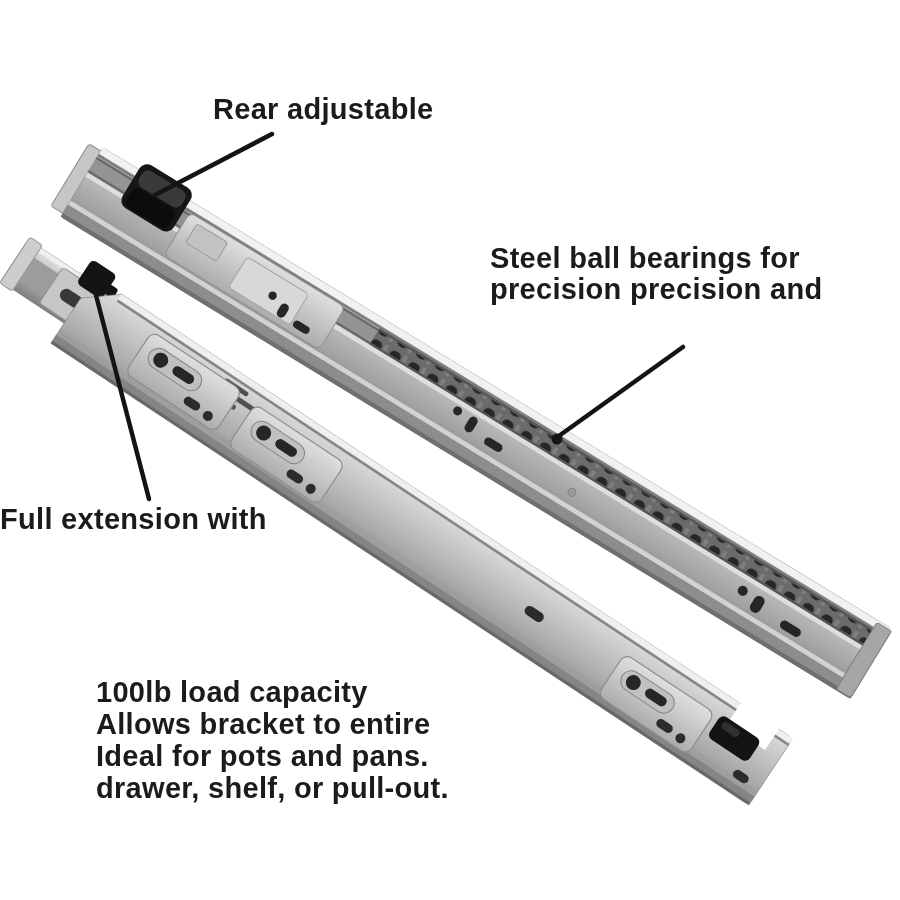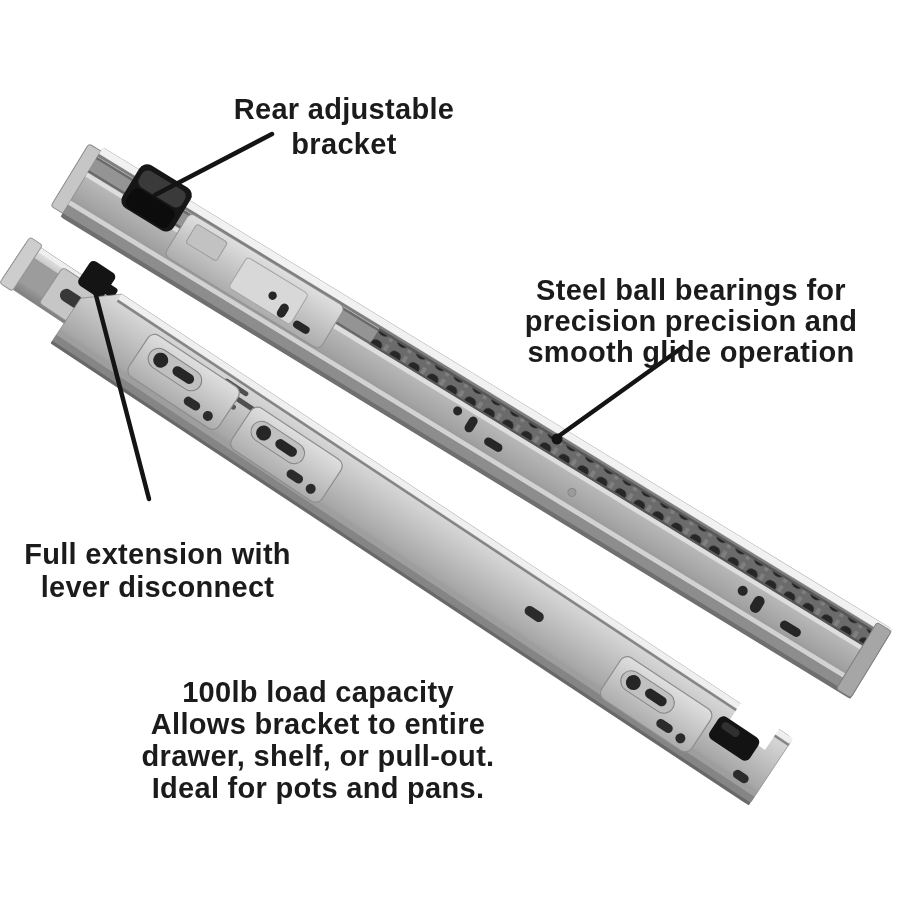--- a/index.html
+++ b/index.html
@@ -10,32 +10,31 @@
     overflow: hidden;
   }
   .stage {
     position: relative;
     width: 900px; height: 900px;
     background: #ffffff;
   }
   .stage svg { position: absolute; left: 0; top: 0; }
   .callout {
     position: absolute;
-    text-align: center;
     color: #1b1b1b;
     font-weight: bold;
     font-size: 29px;
     letter-spacing: 0.3px;
     line-height: 34px;
   }
   .callout span { display: block; white-space: nowrap; }
   #callout-rear-bracket   { left: 213px; top: 92px;  width: 262px; line-height: 35px; }
-  #callout-ball-bearings  { left: 490px; top: 243px; width: 402px; line-height: 31px; margin-top: 32px; }
-  #callout-full-extension { left: 0px;   top: 503px; width: 315px; line-height: 33px; margin-top: 35px; }
-  #callout-load-capacity  { left: 110px; top: 676px; width: 416px; line-height: 32px; }
+  #callout-ball-bearings  { left: 490px; top: 243px; width: 402px; line-height: 31px; }
+  #callout-full-extension { left: 0px;   top: 503px; width: 315px; line-height: 33px; }
+  #callout-load-capacity  { left: 96px; top: 676px; width: 416px; line-height: 32px; }
 </style>
 </head>
 <body>
 
 <div class="stage">
 
   <svg width="900" height="900" viewBox="0 0 900 900">
     <defs>
       <linearGradient id="gRail" x1="0" y1="0" x2="0" y2="1">
         <stop offset="0" stop-color="#eaeaea"></stop>
@@ -188,34 +187,31 @@
     <g stroke="#141414" stroke-width="4.5" stroke-linecap="round" fill="none">
       <path d="M 272,134 L 155,195"></path>
       <path d="M 683,347 L 556,438"></path>
       <path d="M 149,499 L 91,276"></path>
     </g>
     <circle cx="557" cy="439" r="5.5" fill="#141414"></circle>
   </svg>
 
   <div class="callout" id="callout-rear-bracket">
     <span>Rear adjustable</span>
-    <span>bracket</span>
   </div>
 
   <div class="callout" id="callout-ball-bearings">
     <span>Steel ball bearings for</span>
     <span>precision precision and</span>
-    <span>smooth glide operation</span>
   </div>
 
   <div class="callout" id="callout-full-extension">
     <span>Full extension with</span>
-    <span>lever disconnect</span>
   </div>
 
   <div class="callout" id="callout-load-capacity">
     <span>100lb load capacity</span>
     <span>Allows bracket to entire</span>
+    <span>Ideal for pots and pans.</span>
     <span>drawer, shelf, or pull-out.</span>
-    <span>Ideal for pots and pans.</span>
   </div>
 
 </div>
 
 </body></html>

